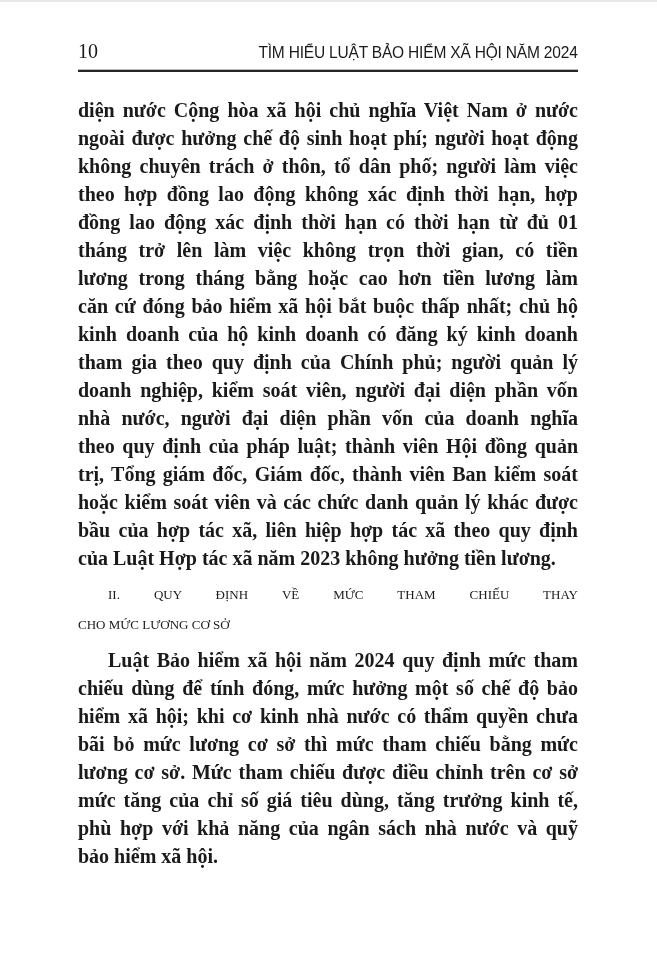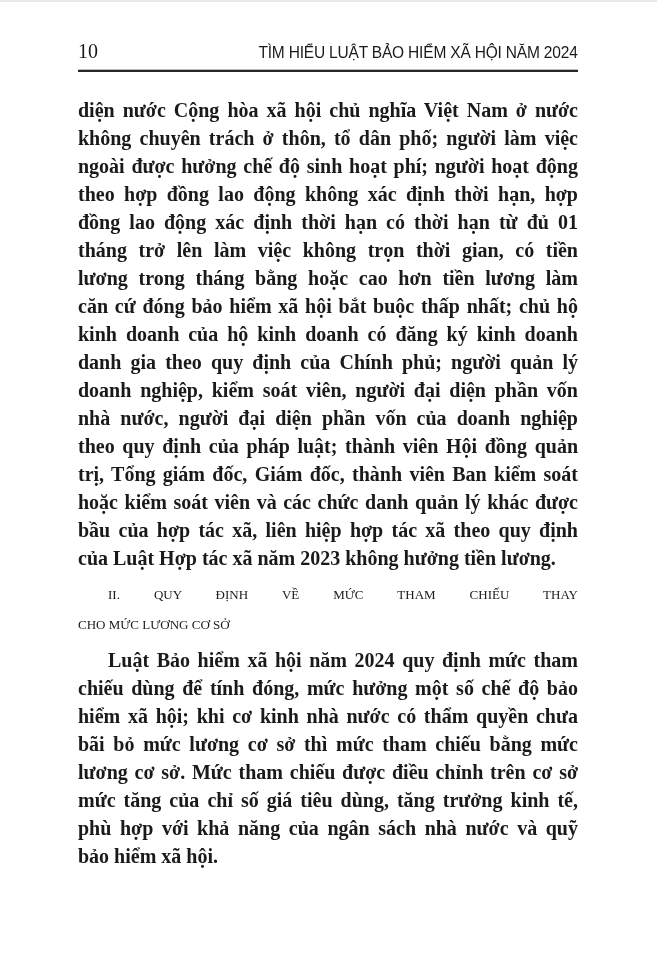--- a/index.html
+++ b/index.html
@@ -73,31 +73,31 @@
     <span class="page-num">10</span>
     <span class="running-title">TÌM HIỂU LUẬT BẢO HIỂM XÃ HỘI NĂM 2024</span>
   </header>
 
   <div class="head-rule"></div>
 
   <main class="body-text">
 
     <div class="para">
         <div class="tline">diện nước Cộng hòa xã hội chủ nghĩa Việt Nam ở nước</div>
+        <div class="tline">ngoài được hưởng chế độ sinh hoạt phí; người hoạt động</div>
         <div class="tline">không chuyên trách ở thôn, tổ dân phố; người làm việc</div>
-        <div class="tline">ngoài được hưởng chế độ sinh hoạt phí; người hoạt động</div>
         <div class="tline">theo hợp đồng lao động không xác định thời hạn, hợp</div>
         <div class="tline">đồng lao động xác định thời hạn có thời hạn từ đủ 01</div>
         <div class="tline">tháng trở lên làm việc không trọn thời gian, có tiền</div>
         <div class="tline">lương trong tháng bằng hoặc cao hơn tiền lương làm</div>
         <div class="tline">căn cứ đóng bảo hiểm xã hội bắt buộc thấp nhất; chủ hộ</div>
         <div class="tline">kinh doanh của hộ kinh doanh có đăng ký kinh doanh</div>
-        <div class="tline">danh gia theo quy định của Chính phủ; người quản lý</div>
+        <div class="tline">tham gia theo quy định của Chính phủ; người quản lý</div>
         <div class="tline">doanh nghiệp, kiểm soát viên, người đại diện phần vốn</div>
-        <div class="tline">nhà nước, người đại diện phần vốn của doanh nghiệp</div>
+        <div class="tline">nhà nước, người đại diện phần vốn của doanh nghĩa</div>
         <div class="tline">theo quy định của pháp luật; thành viên Hội đồng quản</div>
         <div class="tline">trị, Tổng giám đốc, Giám đốc, thành viên Ban kiểm soát</div>
         <div class="tline">hoặc kiểm soát viên và các chức danh quản lý khác được</div>
         <div class="tline">bầu của hợp tác xã, liên hiệp hợp tác xã theo quy định</div>
         <div class="tline tline-last">của Luật Hợp tác xã năm 2023 không hưởng tiền lương.</div>
       </div>
 
     <h2 class="section-heading indent-first">
         <div class="tline">II. QUY ĐỊNH VỀ MỨC THAM CHIẾU THAY</div>
         <div class="tline tline-last">CHO MỨC LƯƠNG CƠ SỞ</div>

